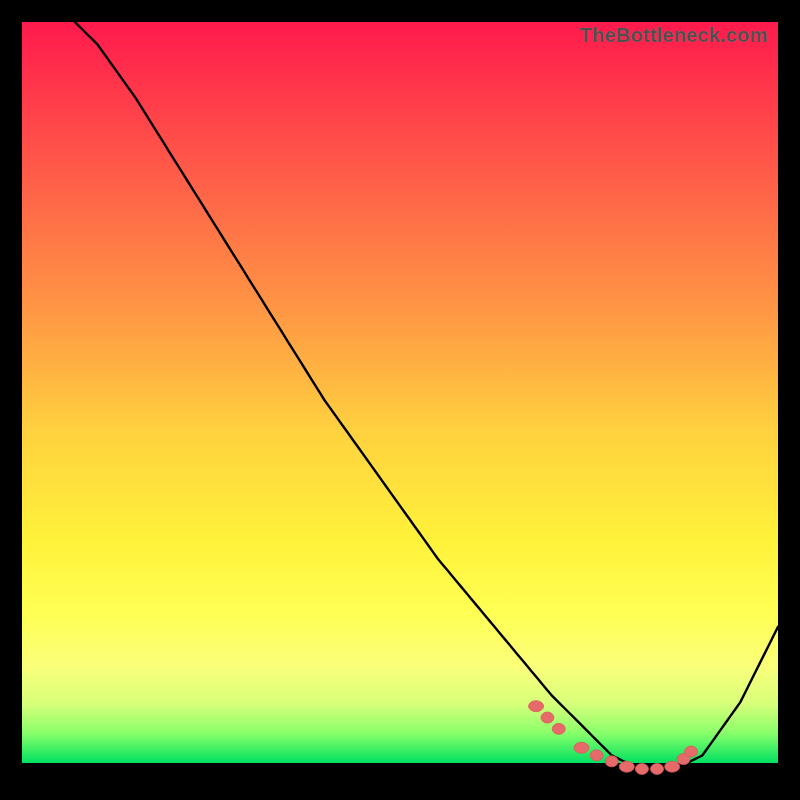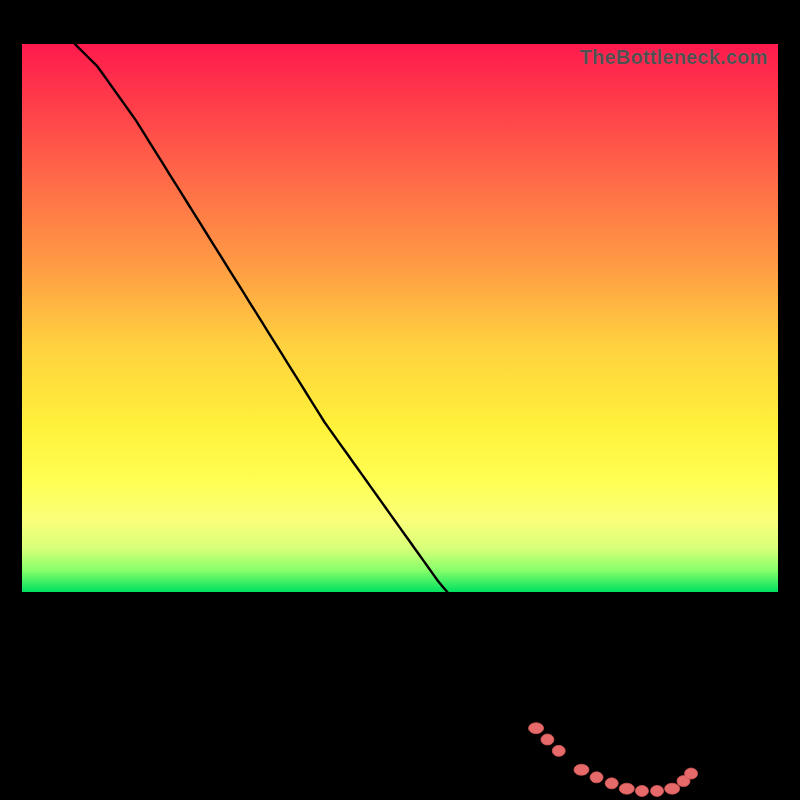--- a/index.html
+++ b/index.html
@@ -15,36 +15,35 @@
     position: relative;
     width: 800px;
     height: 800px;
     background: #000;
   }
   .plot-area {
     position: absolute;
     left: 22px;
     top: 22px;
     width: 756px;
-    height: 548px;
+    height: 741px;
     background: linear-gradient(
       to bottom,
       #ff1a4d 0%,
       #ff3a4a 10%,
       #ff6b48 25%,
       #ff9a44 40%,
       #ffd13f 55%,
       #fff23a 70%,
       #ffff55 80%,
       #faff7a 87%,
       #d8ff7a 92%,
       #88ff6a 96%,
       #00e060 100%
     );
-    margin-top: 22px;
   }
   .watermark {
     position: absolute;
     top: 2px;
     right: 10px;
     font-size: 20px;
     font-weight: 600;
     color: #4f4f4f;
     letter-spacing: 0.2px;
     text-shadow: 0 0 1px rgba(255,255,255,0.3);

